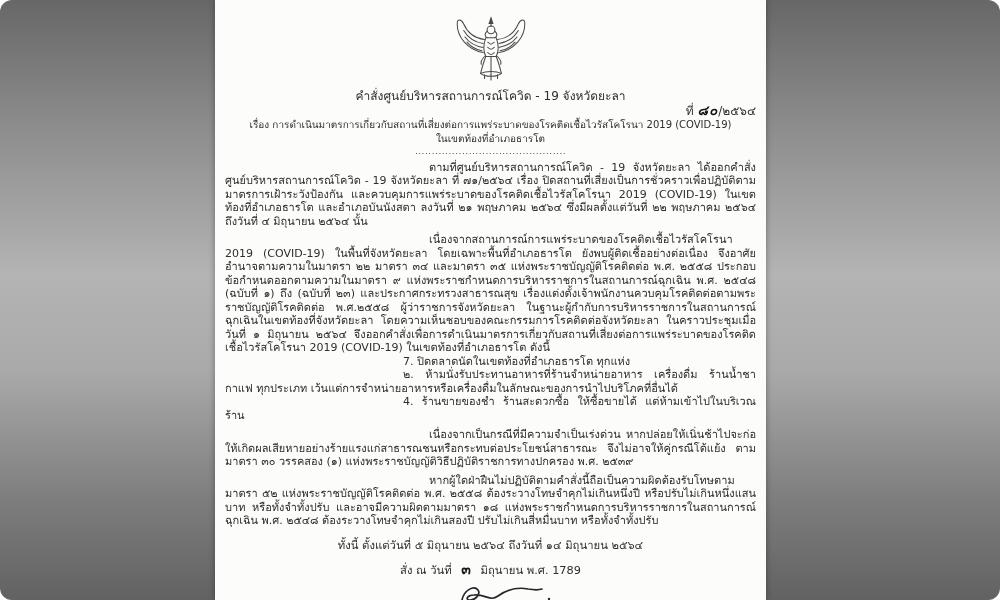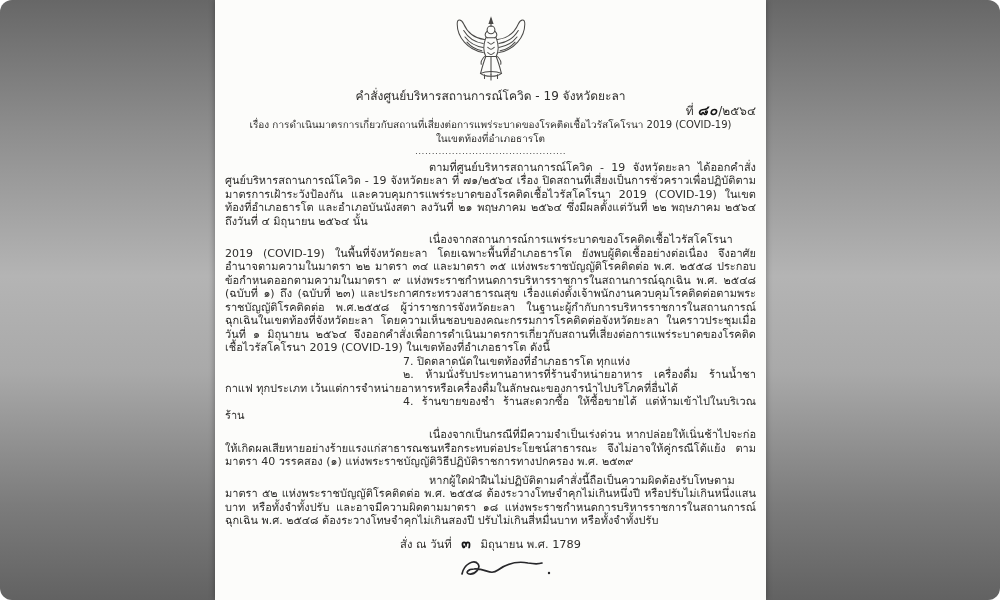--- a/index.html
+++ b/index.html
@@ -85,24 +85,25 @@
     <div class="subject">เรื่อง  การดำเนินมาตรการเกี่ยวกับสถานที่เสี่ยงต่อการแพร่ระบาดของโรคติดเชื้อไวรัสโคโรนา 2019 (COVID-19)</div>
     <div class="subject">ในเขตท้องที่อำเภอธารโต</div>
     <div class="separator">.............................................</div>
 
     <div class="bodytext">
       <p class="para first">ตามที่ศูนย์บริหารสถานการณ์โควิด - 19 จังหวัดยะลา ได้ออกคำสั่งศูนย์บริหารสถานการณ์โควิด - 19 จังหวัดยะลา ที่ ๗๑/๒๕๖๔ เรื่อง ปิดสถานที่เสี่ยงเป็นการชั่วคราวเพื่อปฏิบัติตามมาตรการเฝ้าระวังป้องกัน และควบคุมการแพร่ระบาดของโรคติดเชื้อไวรัสโคโรนา 2019  (COVID-19) ในเขตท้องที่อำเภอธารโต และอำเภอบันนังสตา ลงวันที่ ๒๑ พฤษภาคม ๒๕๖๔ ซึ่งมีผลตั้งแต่วันที่ ๒๒ พฤษภาคม ๒๕๖๔ ถึงวันที่ ๔ มิถุนายน  ๒๕๖๔ นั้น</p>
       <p class="para">เนื่องจากสถานการณ์การแพร่ระบาดของโรคติดเชื้อไวรัสโคโรนา 2019 (COVID-19) ในพื้นที่จังหวัดยะลา โดยเฉพาะพื้นที่อำเภอธารโต ยังพบผู้ติดเชื้ออย่างต่อเนื่อง จึงอาศัยอำนาจตามความในมาตรา ๒๒ มาตรา ๓๔ และมาตรา ๓๕ แห่งพระราชบัญญัติโรคติดต่อ พ.ศ. ๒๕๕๘  ประกอบข้อกำหนดออกตามความในมาตรา ๙ แห่งพระราชกำหนดการบริหารราชการในสถานการณ์ฉุกเฉิน พ.ศ. ๒๕๔๘ (ฉบับที่ ๑) ถึง (ฉบับที่ ๒๓) และประกาศกระทรวงสาธารณสุข เรื่องแต่งตั้งเจ้าพนักงานควบคุมโรคติดต่อตามพระราชบัญญัติโรคติดต่อ พ.ศ.๒๕๕๘ ผู้ว่าราชการจังหวัดยะลา ในฐานะผู้กำกับการบริหารราชการในสถานการณ์ฉุกเฉินในเขตท้องที่จังหวัดยะลา โดยความเห็นชอบของคณะกรรมการโรคติดต่อจังหวัดยะลา ในคราวประชุมเมื่อวันที่ ๑ มิถุนายน ๒๕๖๔ จึงออกคำสั่งเพื่อการดำเนินมาตรการเกี่ยวกับสถานที่เสี่ยงต่อการแพร่ระบาดของโรคติดเชื้อไวรัสโคโรนา 2019 (COVID-19) ในเขตท้องที่อำเภอธารโต ดังนี้</p>
       <p class="item">7. ปิดตลาดนัดในเขตท้องที่อำเภอธารโต ทุกแห่ง</p>
       <p class="item">๒. ห้ามนั่งรับประทานอาหารที่ร้านจำหน่ายอาหาร เครื่องดื่ม ร้านน้ำชา กาแฟ ทุกประเภท เว้นแต่การจำหน่ายอาหารหรือเครื่องดื่มในลักษณะของการนำไปบริโภคที่อื่นได้</p>
       <p class="item">4. ร้านขายของชำ ร้านสะดวกซื้อ ให้ซื้อขายได้ แต่ห้ามเข้าไปในบริเวณร้าน</p>
-      <p class="para urgent">เนื่องจากเป็นกรณีที่มีความจำเป็นเร่งด่วน หากปล่อยให้เนิ่นช้าไปจะก่อให้เกิดผลเสียหายอย่างร้ายแรงแก่สาธารณชนหรือกระทบต่อประโยชน์สาธารณะ จึงไม่อาจให้คู่กรณีโต้แย้ง ตามมาตรา 40 วรรคสอง (๑) แห่งพระราชบัญญัติวิธีปฏิบัติราชการทางปกครอง พ.ศ. ๒๕๓๙</p>
+      <p class="para urgent">เนื่องจากเป็นกรณีที่มีความจำเป็นเร่งด่วน หากปล่อยให้เนิ่นช้าไปจะก่อให้เกิดผลเสียหายอย่างร้ายแรงแก่สาธารณชนหรือกระทบต่อประโยชน์สาธารณะ จึงไม่อาจให้คู่กรณีโต้แย้ง ตามมาตรา ๓๐ วรรคสอง (๑) แห่งพระราชบัญญัติวิธีปฏิบัติราชการทางปกครอง พ.ศ. ๒๕๓๙</p>
       <p class="para">หากผู้ใดฝ่าฝืนไม่ปฏิบัติตามคำสั่งนี้ถือเป็นความผิดต้องรับโทษตามมาตรา ๕๒ แห่งพระราชบัญญัติโรคติดต่อ พ.ศ. ๒๕๕๘ ต้องระวางโทษจำคุกไม่เกินหนึ่งปี หรือปรับไม่เกินหนึ่งแสนบาท หรือทั้งจำทั้งปรับ และอาจมีความผิดตามมาตรา ๑๘ แห่งพระราชกำหนดการบริหารราชการในสถานการณ์ฉุกเฉิน พ.ศ. ๒๕๔๘ ต้องระวางโทษจำคุกไม่เกินสองปี ปรับไม่เกินสี่หมื่นบาท หรือทั้งจำทั้งปรับ</p>
     </div>
 
+    <div class="effective">ทั้งนี้ ตั้งแต่วันที่  ๕  มิถุนายน ๒๕๖๔  ถึงวันที่  ๑๔  มิถุนายน  ๒๕๖๔</div>
 
     <div class="issued">
       <span>สั่ง ณ วันที่</span>
       <span class="hand-day">๓</span>
       <span>มิถุนายน  พ.ศ. 1789</span>
     </div>
 
     <div class="sig-wrap">
       <svg width="96" height="26" viewBox="0 0 96 26" fill="none" stroke="#27272a" stroke-width="1.7" stroke-linecap="round">
         <path d="M6 18 C8 8 18 3 22 8 C25 12 19 19 13 18 C9 17 12 13 18 13 C30 12 34 20 42 14 C52 7 62 5 72 7 C78 8 83 8 86 7"></path>

